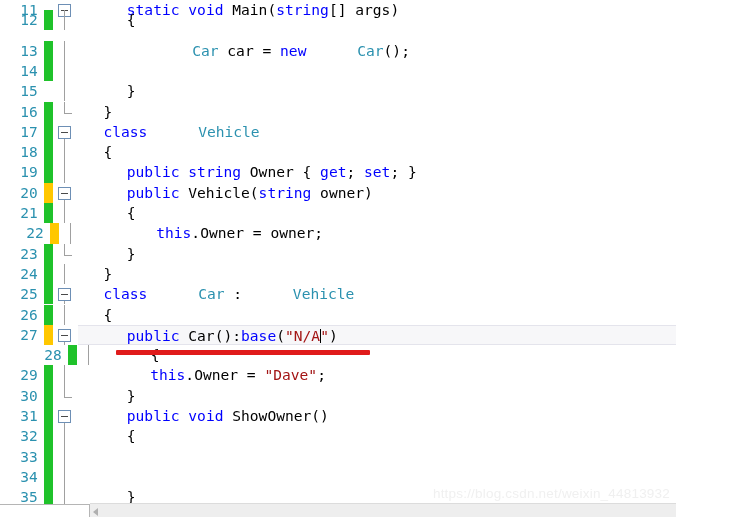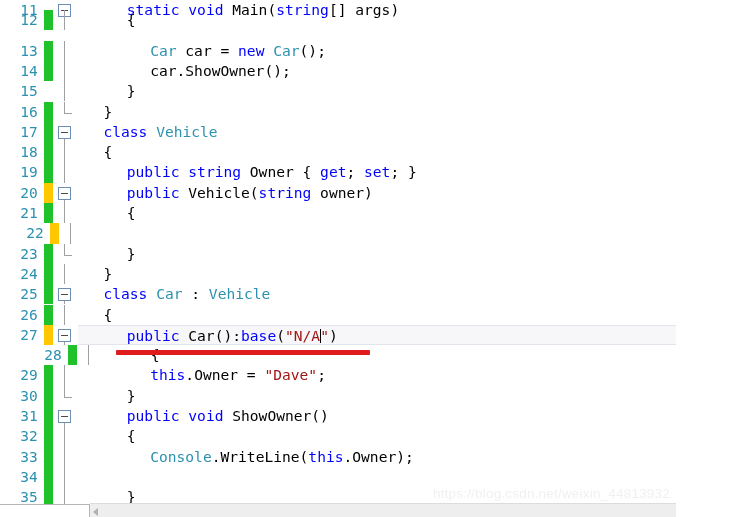--- a/index.html
+++ b/index.html
@@ -109,21 +109,21 @@
     padding-left: 2px;
     box-sizing: border-box;
   }
   .code-text {
     display: inline-block;
     padding-left: 24px;
   }
 
   
   .kw   { color: #0000ff; }
-  .type { color: #2b91af; }
+  .type { color: #2b91af; margin-left: 42px; }
   .str  { color: #a31515; }
   .pl   { color: #000000; }
 
   
   .caret {
     display: inline-block;
     width: 1px;
     height: 14px;
     background: #000000;
     vertical-align: -2px;
@@ -192,40 +192,40 @@
 </head>
 <body>
 
 <div id="app">
   <div class="editor">
 
     <div id="rows">
         <div class="row" style="top: 0px;"><div class="lineno">11</div><div class="changebar none"></div><div class="foldline" style="top: 17px; height: 3.3px;"></div><div class="foldbox"></div><div class="code-cell"><span class="code-text" style="padding-left: 46.8px;"><span class="kw">static</span><span class="pl"> </span><span class="kw">void</span><span class="pl"> Main(</span><span class="kw">string</span><span class="pl">[] args)</span></span></div></div>
         <div class="row" style="top: 10px;"><div class="lineno">12</div><div class="changebar green"></div><div class="foldline" style="top: 0px; height: 20.3px;"></div><div class="code-cell"><span class="code-text" style="padding-left: 46.8px;"><span class="pl">{</span></span></div></div>
         <div class="row" style="top: 40.6px;"><div class="lineno">13</div><div class="changebar green"></div><div class="foldline" style="top: 0px; height: 20.3px;"></div><div class="code-cell"><span class="code-text" style="padding-left: 70.2px;"><span class="type">Car</span><span class="pl"> car = </span><span class="kw">new</span><span class="pl"> </span><span class="type">Car</span><span class="pl">();</span></span></div></div>
-        <div class="row" style="top: 60.9px;"><div class="lineno">14</div><div class="changebar green"></div><div class="foldline" style="top: 0px; height: 20.3px;"></div><div class="code-cell"><span class="code-text" style="padding-left: 70.2px;"><span class="pl">car.ShowOwner();</span></span></div></div>
+        <div class="row" style="top: 60.9px;"><div class="lineno">14</div><div class="changebar green"></div><div class="foldline" style="top: 0px; height: 20.3px;"></div></div>
         <div class="row" style="top: 81.2px;"><div class="lineno">15</div><div class="changebar none"></div><div class="foldline" style="top: 0px; height: 20.3px;"></div><div class="code-cell"><span class="code-text" style="padding-left: 46.8px;"><span class="pl">}</span></span></div></div>
         <div class="row" style="top: 101.5px;"><div class="lineno">16</div><div class="changebar green"></div><div class="foldline" style="top: 0px; height: 11px;"></div><div class="foldend" style="top: 11px;"></div><div class="code-cell"><span class="code-text" style="padding-left: 23.4px;"><span class="pl">}</span></span></div></div>
         <div class="row" style="top: 121.8px;"><div class="lineno">17</div><div class="changebar green"></div><div class="foldline" style="top: 17px; height: 3.3px;"></div><div class="foldbox"></div><div class="code-cell"><span class="code-text" style="padding-left: 23.4px;"><span class="kw">class</span><span class="pl"> </span><span class="type">Vehicle</span></span></div></div>
         <div class="row" style="top: 142.1px;"><div class="lineno">18</div><div class="changebar green"></div><div class="foldline" style="top: 0px; height: 20.3px;"></div><div class="code-cell"><span class="code-text" style="padding-left: 23.4px;"><span class="pl">{</span></span></div></div>
         <div class="row" style="top: 162.4px;"><div class="lineno">19</div><div class="changebar green"></div><div class="foldline" style="top: 0px; height: 20.3px;"></div><div class="code-cell"><span class="code-text" style="padding-left: 46.8px;"><span class="kw">public</span><span class="pl"> </span><span class="kw">string</span><span class="pl"> Owner { </span><span class="kw">get</span><span class="pl">; </span><span class="kw">set</span><span class="pl">; }</span></span></div></div>
         <div class="row" style="top: 182.7px;"><div class="lineno">20</div><div class="changebar yellow"></div><div class="foldline" style="top: 17px; height: 3.3px;"></div><div class="foldbox"></div><div class="code-cell"><span class="code-text" style="padding-left: 46.8px;"><span class="kw">public</span><span class="pl"> Vehicle(</span><span class="kw">string</span><span class="pl"> owner)</span></span></div></div>
         <div class="row" style="top: 203px;"><div class="lineno">21</div><div class="changebar green"></div><div class="foldline" style="top: 0px; height: 20.3px;"></div><div class="code-cell"><span class="code-text" style="padding-left: 46.8px;"><span class="pl">{</span></span></div></div>
-        <div class="row" style="top: 223.3px; margin-left: 6px;"><div class="lineno">22</div><div class="changebar yellow"></div><div class="foldline" style="top: 0px; height: 20.3px;"></div></div>
+        <div class="row" style="top: 223.3px; margin-left: 6px;"><div class="lineno">22</div><div class="changebar yellow"></div><div class="foldline" style="top: 0px; height: 20.3px;"></div><div class="code-cell"><span class="code-text" style="padding-left: 70.2px;"><span class="kw">this</span><span class="pl">.Owner = owner;</span></span></div></div>
         <div class="row" style="top: 243.6px;"><div class="lineno">23</div><div class="changebar green"></div><div class="foldline" style="top: 0px; height: 11px;"></div><div class="foldend" style="top: 11px;"></div><div class="code-cell"><span class="code-text" style="padding-left: 46.8px;"><span class="pl">}</span></span></div></div>
         <div class="row" style="top: 263.9px; padding-left: 36px;"><div class="lineno">24</div><div class="changebar green"></div><div class="foldline" style="top: 0px; height: 20.3px;"></div><div class="code-cell"><span class="code-text" style="padding-left: 23.4px;"><span class="pl">}</span></span></div></div>
         <div class="row" style="top: 284.2px;"><div class="lineno">25</div><div class="changebar green"></div><div class="foldline" style="top: 17px; height: 3.3px;"></div><div class="foldbox"></div><div class="code-cell"><span class="code-text" style="padding-left: 23.4px;"><span class="kw">class</span><span class="pl"> </span><span class="type">Car</span><span class="pl"> : </span><span class="type">Vehicle</span></span></div></div>
         <div class="row" style="top: 304.5px;"><div class="lineno">26</div><div class="changebar green"></div><div class="foldline" style="top: 0px; height: 20.3px;"></div><div class="code-cell"><span class="code-text" style="padding-left: 23.4px;"><span class="pl">{</span></span></div></div>
         <div class="row current" style="top: 324.8px;"><div class="lineno">27</div><div class="changebar yellow"></div><div class="foldline" style="top: 17px; height: 3.3px;"></div><div class="foldbox"></div><div class="code-cell"><span class="code-text" style="padding-left: 46.8px;"><span class="kw">public</span><span class="pl"> Car():</span><span class="kw">base</span><span class="pl">(</span><span class="str">"N/A</span><span class="caret"></span><span class="str">"</span><span class="pl">)</span></span></div></div>
         <div class="row" style="top: 345.1px; margin-left: 24px;"><div class="lineno">28</div><div class="changebar green"></div><div class="foldline" style="top: 0px; height: 20.3px;"></div><div class="code-cell"><span class="code-text" style="padding-left: 46.8px;"><span class="pl">{</span></span></div></div>
         <div class="row" style="top: 365.4px;"><div class="lineno">29</div><div class="changebar green"></div><div class="foldline" style="top: 0px; height: 20.3px;"></div><div class="code-cell"><span class="code-text" style="padding-left: 70.2px;"><span class="kw">this</span><span class="pl">.Owner = </span><span class="str">"Dave"</span><span class="pl">;</span></span></div></div>
         <div class="row" style="top: 385.7px;"><div class="lineno">30</div><div class="changebar green"></div><div class="foldline" style="top: 0px; height: 11px;"></div><div class="foldend" style="top: 11px;"></div><div class="code-cell"><span class="code-text" style="padding-left: 46.8px;"><span class="pl">}</span></span></div></div>
         <div class="row" style="top: 406px;"><div class="lineno">31</div><div class="changebar green"></div><div class="foldline" style="top: 17px; height: 3.3px;"></div><div class="foldbox"></div><div class="code-cell"><span class="code-text" style="padding-left: 46.8px;"><span class="kw">public</span><span class="pl"> </span><span class="kw">void</span><span class="pl"> ShowOwner()</span></span></div></div>
         <div class="row" style="top: 426.3px;"><div class="lineno">32</div><div class="changebar green"></div><div class="foldline" style="top: 0px; height: 20.3px;"></div><div class="code-cell"><span class="code-text" style="padding-left: 46.8px;"><span class="pl">{</span></span></div></div>
-        <div class="row" style="top: 446.6px;"><div class="lineno">33</div><div class="changebar green"></div><div class="foldline" style="top: 0px; height: 20.3px;"></div><div class="code-cell"><span class="code-text" style="padding-left: 70.2px;"><span class="type">Console</span><span class="pl">.WriteLine(</span><span class="kw">this</span><span class="pl">.Owner);</span></span></div></div>
+        <div class="row" style="top: 446.6px;"><div class="lineno">33</div><div class="changebar green"></div><div class="foldline" style="top: 0px; height: 20.3px;"></div></div>
         <div class="row" style="top: 466.9px;"><div class="lineno">34</div><div class="changebar green"></div><div class="foldline" style="top: 0px; height: 20.3px;"></div></div>
         <div class="row" style="top: 487.2px;"><div class="lineno">35</div><div class="changebar green"></div><div class="foldline" style="top: 0px; height: 20.3px;"></div><div class="code-cell"><span class="code-text" style="padding-left: 46.8px;"><span class="pl">}</span></span></div></div>
       </div>
 
     <div class="red-underline" style="left:116px; top:350px; width:254px; height:5px;"></div>
 
     <div class="bottom-left-box"></div>
     <div class="hscroll-track">
       <div class="hscroll-arrow"></div>
       <div class="hscroll-thumb"></div>

